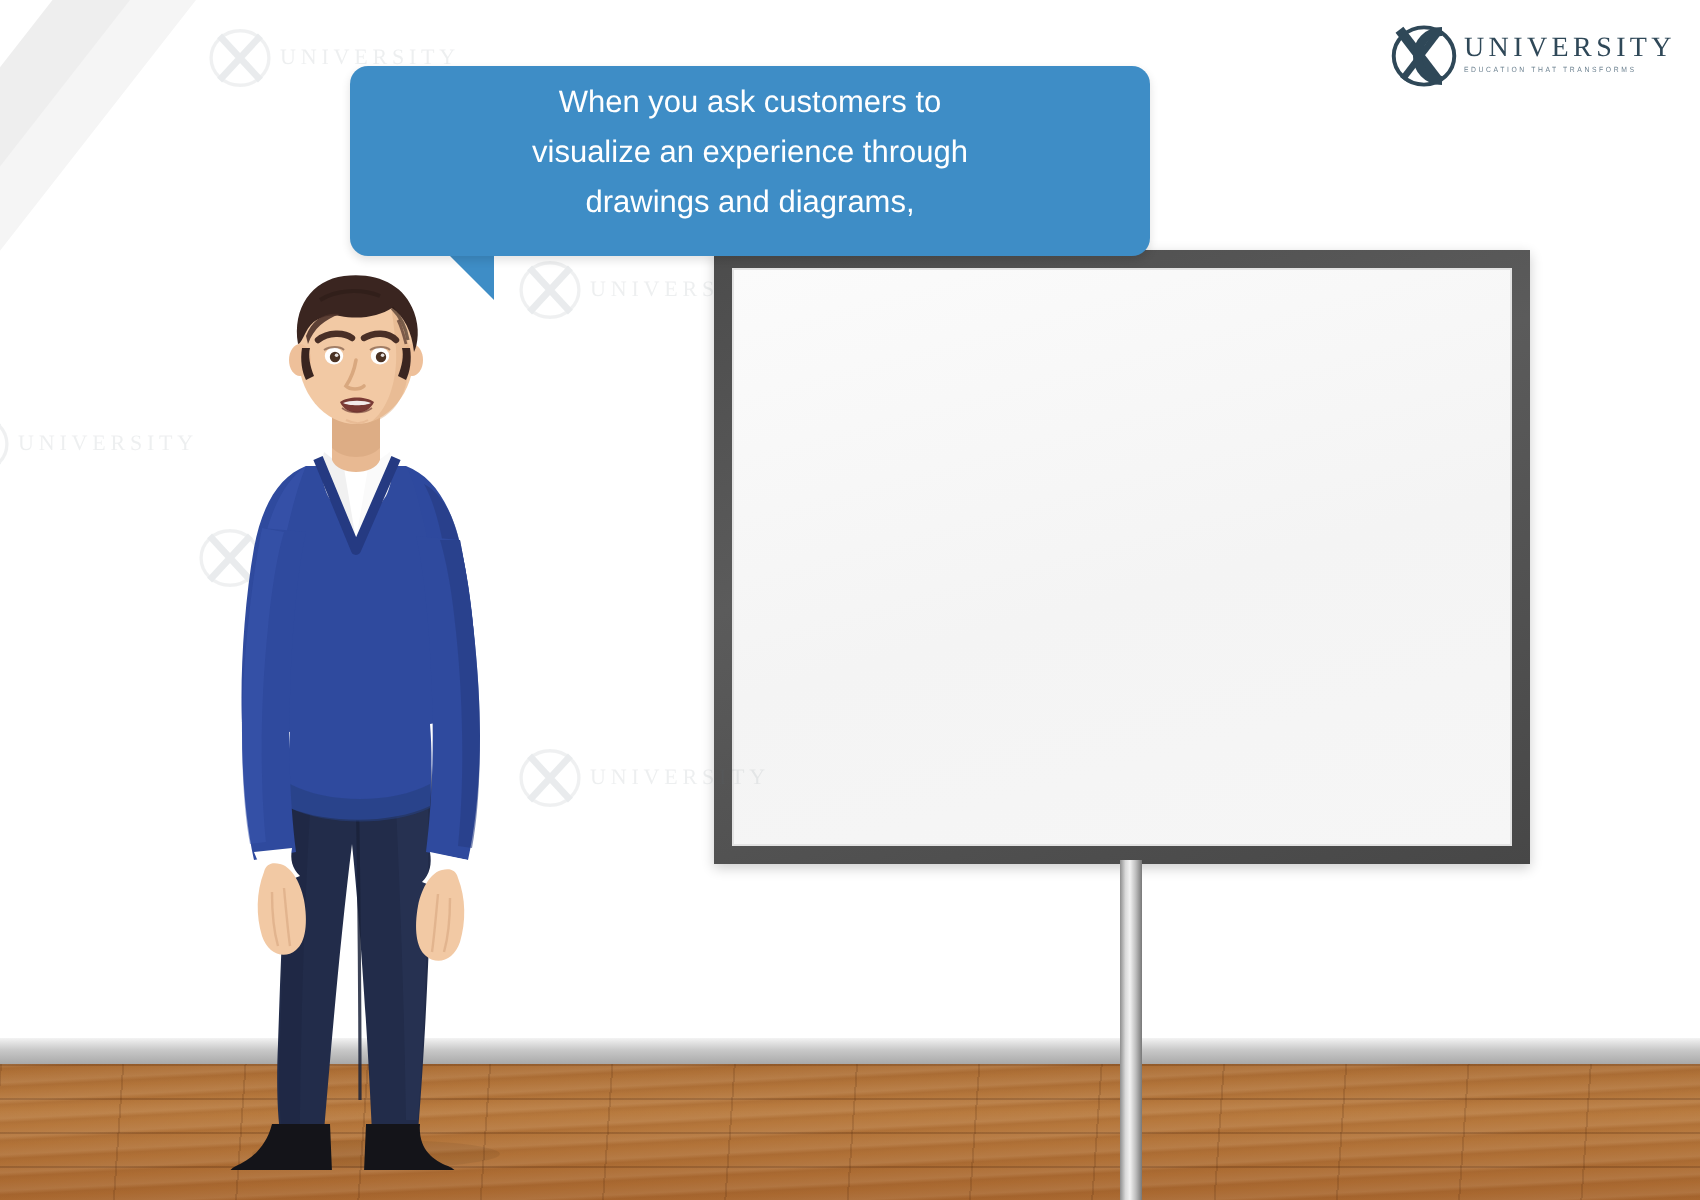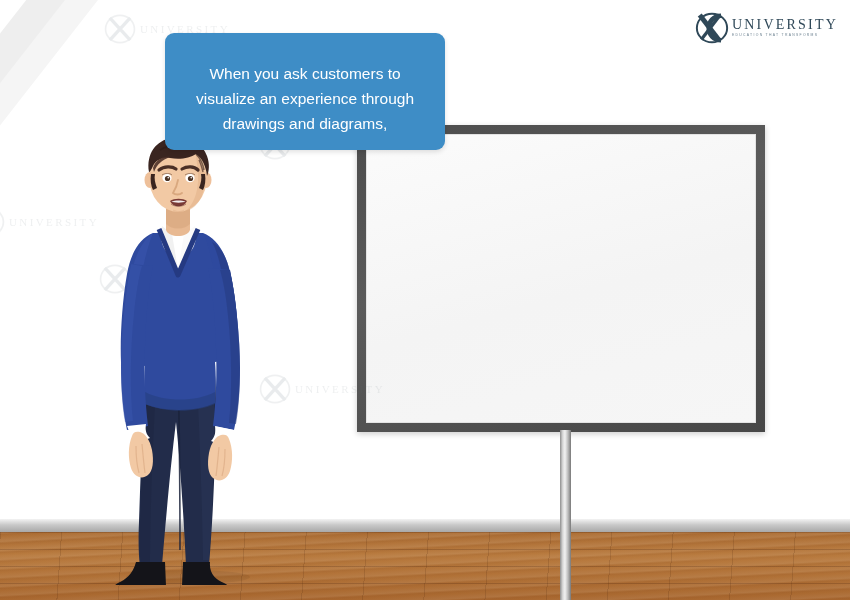--- a/index.html
+++ b/index.html
@@ -161,25 +161,25 @@
   .screen-pole {
     position: absolute;
     left: 203px; top: 305px;
     width: 11px; height: 215px;
     background: linear-gradient(to right, #8e8e8e 0%, #d9d9d9 25%, #f2f2f2 45%, #bdbdbd 72%, #787878 100%);
   }
 
   
   .speech-bubble {
     position: absolute;
-    left: 165px; top: 33px;
-    width: 280px;
+    left: 175px; top: 33px;
+    width: 400px;
     background: #3e8dc6;
     border-radius: 9px;
-    padding: 28px 16px 14px 16px;
+    padding: 6px 16px 14px 16px;
     box-sizing: border-box;
     box-shadow: 0 2px 5px rgba(0,0,0,0.12);
   }
   .speech-text {
     color: #ffffff;
     font-size: 15.5px;
     line-height: 25px;
     text-align: center;
     font-family: "Liberation Sans", sans-serif;
     white-space: pre-line;

